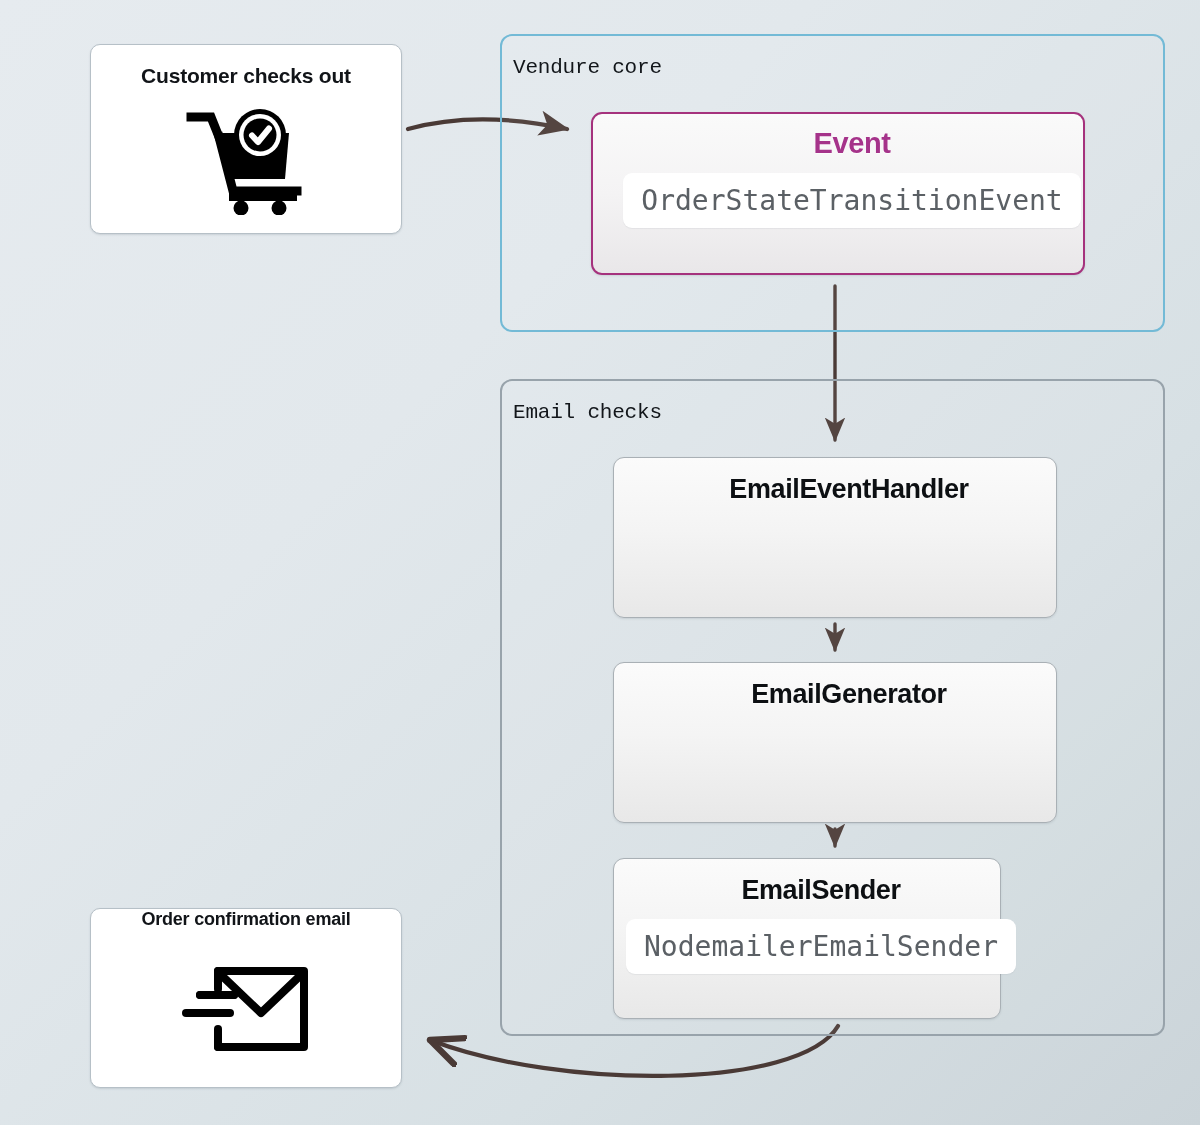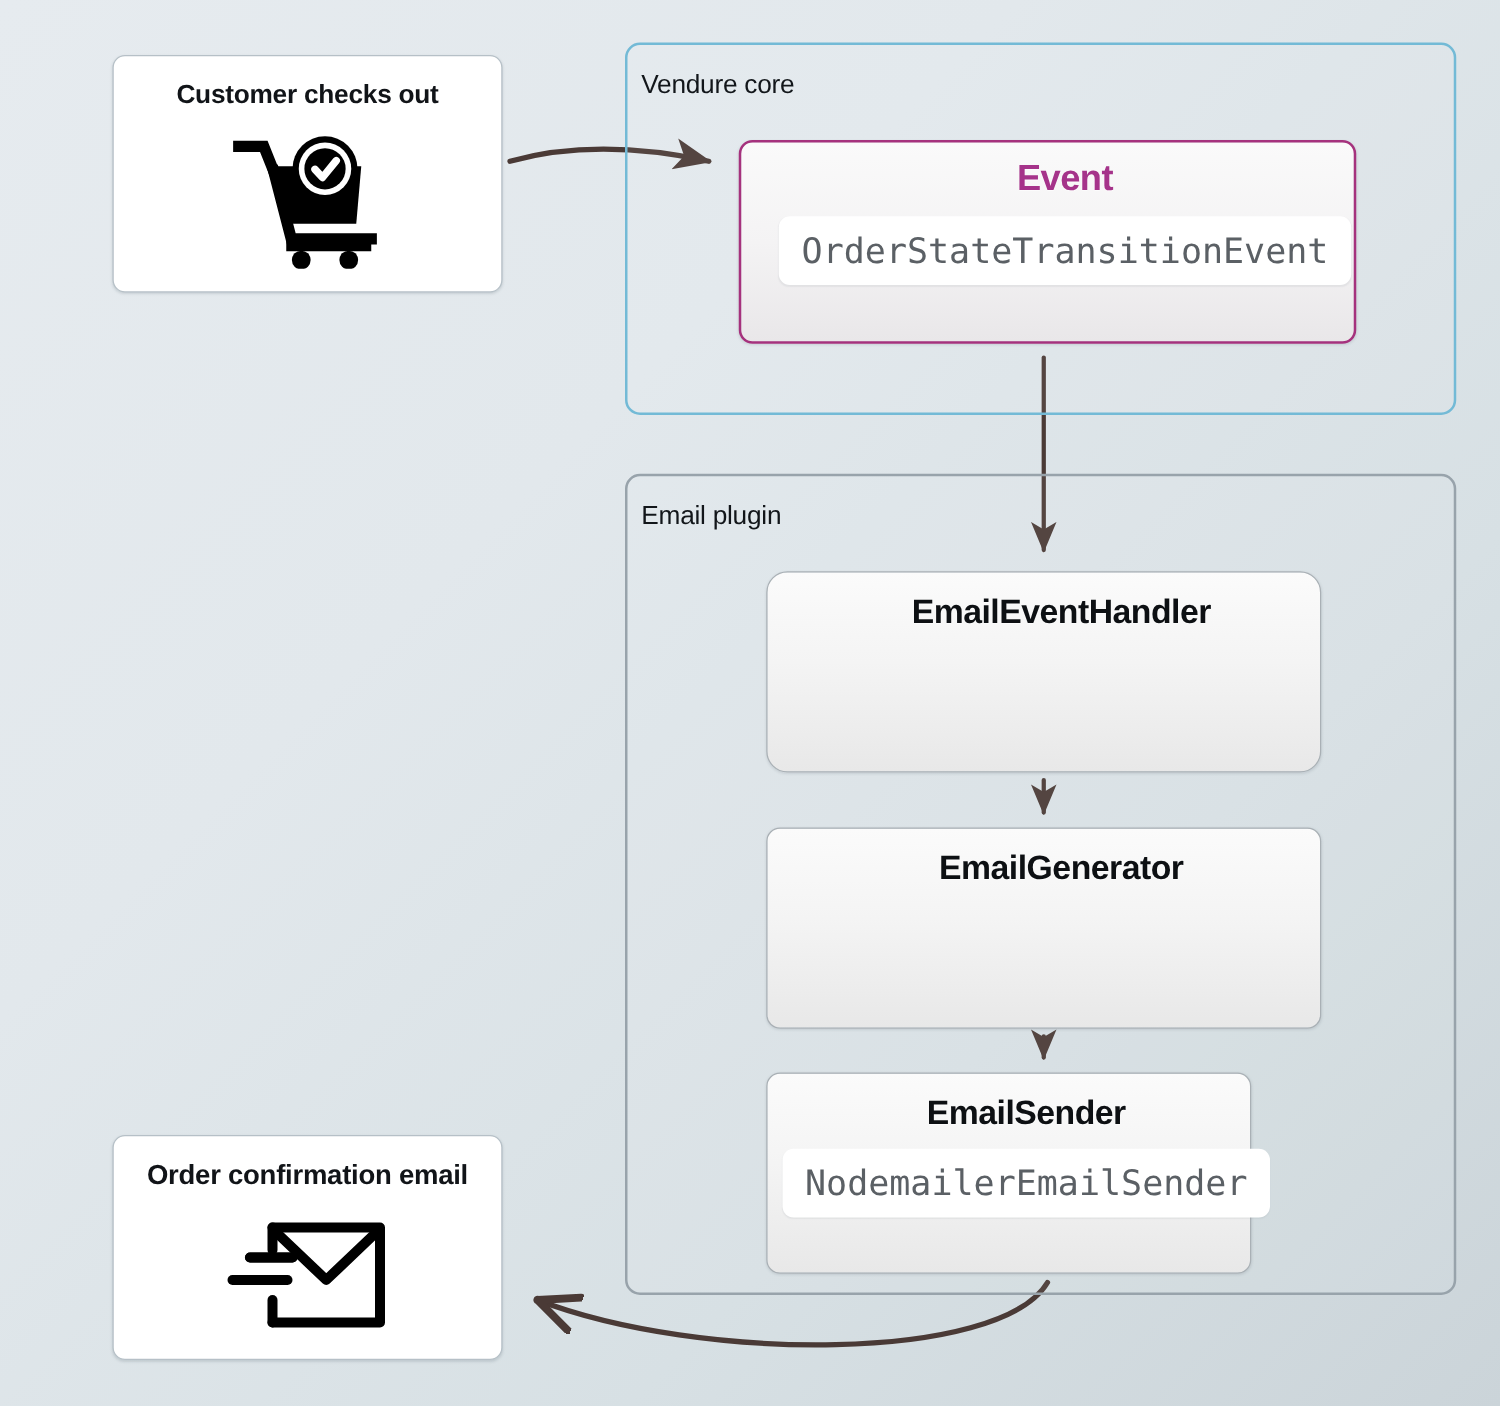--- a/index.html
+++ b/index.html
@@ -56,35 +56,36 @@
   }
 
   #card-checkout {
     left: 90px; top: 44px; width: 312px; height: 190px;
   }
   #card-checkout .ext-title { font-size: 21px; margin-top: 19px; }
 
   #card-email {
     left: 90px; top: 908px; width: 312px; height: 180px;
   }
-  #card-email .ext-title { font-size: 22px; margin-top: 18px; }
+  #card-email .ext-title { font-size: 18px; }
 
   
   .group {
     position: absolute;
     box-sizing: border-box;
     border-radius: 12px;
     background: rgba(255,255,255,0.06);
   }
   .group-label {
     position: absolute;
     font-size: 21px;
     color: #12161a;
     letter-spacing: -0.2px;
     white-space: nowrap;
+    font-family: Liberation Mono, monospace;
   }
 
   #group-vendure {
     left: 500px; top: 34px; width: 665px; height: 298px;
     border: 2px solid #73bad6;
   }
   #group-vendure > .group-label { left: 11px; top: 20px; }
 
   #group-emailplugin {
     left: 500px; top: 379px; width: 665px; height: 657px;
@@ -130,21 +131,21 @@
     left: 591px; top: 112px; width: 494px; height: 163px;
     border: 2.2px solid #a5327d;
     background: linear-gradient(180deg, #fafafa 0%, #f4f3f4 50%, #e9e7e9 100%);
   }
   #node-event .node-title {
     color: #a5338a;
     font-size: 29px;
     margin-top: 13px;
   }
 
-  #node-handler   { left: 613px; top: 457px; width: 444px; height: 161px; border-radius: 17px; }
+  #node-handler   { left: 613px; top: 457px; width: 444px; height: 161px; }
   #node-generator { left: 613px; top: 662px; width: 444px; height: 161px; text-align: center; }
   #node-sender    { left: 613px; top: 858px; width: 388px; height: 161px; }
 
   
   .icon-svg { display: block; }
 </style>
 </head>
 <body>
 
 <div id="diagram">
@@ -168,21 +169,21 @@
     <path d="M835,829 L835,846" fill="none" stroke="#4a3a36" stroke-width="3.4" stroke-linecap="round" marker-end="url(#arrowhead)"></path>
 
     <path d="M838,1026 C800,1090 560,1090 430,1040" fill="none" stroke="#4a3a36" stroke-width="4.2" stroke-linecap="round" marker-end="url(#arrowhead-open)"></path>
   </svg>
 
   <div class="group" id="group-vendure">
     <div class="group-label">Vendure core</div>
   </div>
 
   <div class="group" id="group-emailplugin">
-    <div class="group-label">Email plugin</div>
+    <div class="group-label">Email checks</div>
   </div>
 
   <div class="node" id="node-event">
     <div class="node-title">Event</div>
     <div class="node-pill">OrderStateTransitionEvent</div>
   </div>
 
   <div class="node" id="node-handler">
     <div class="node-title">EmailEventHandler</div>
   </div>

